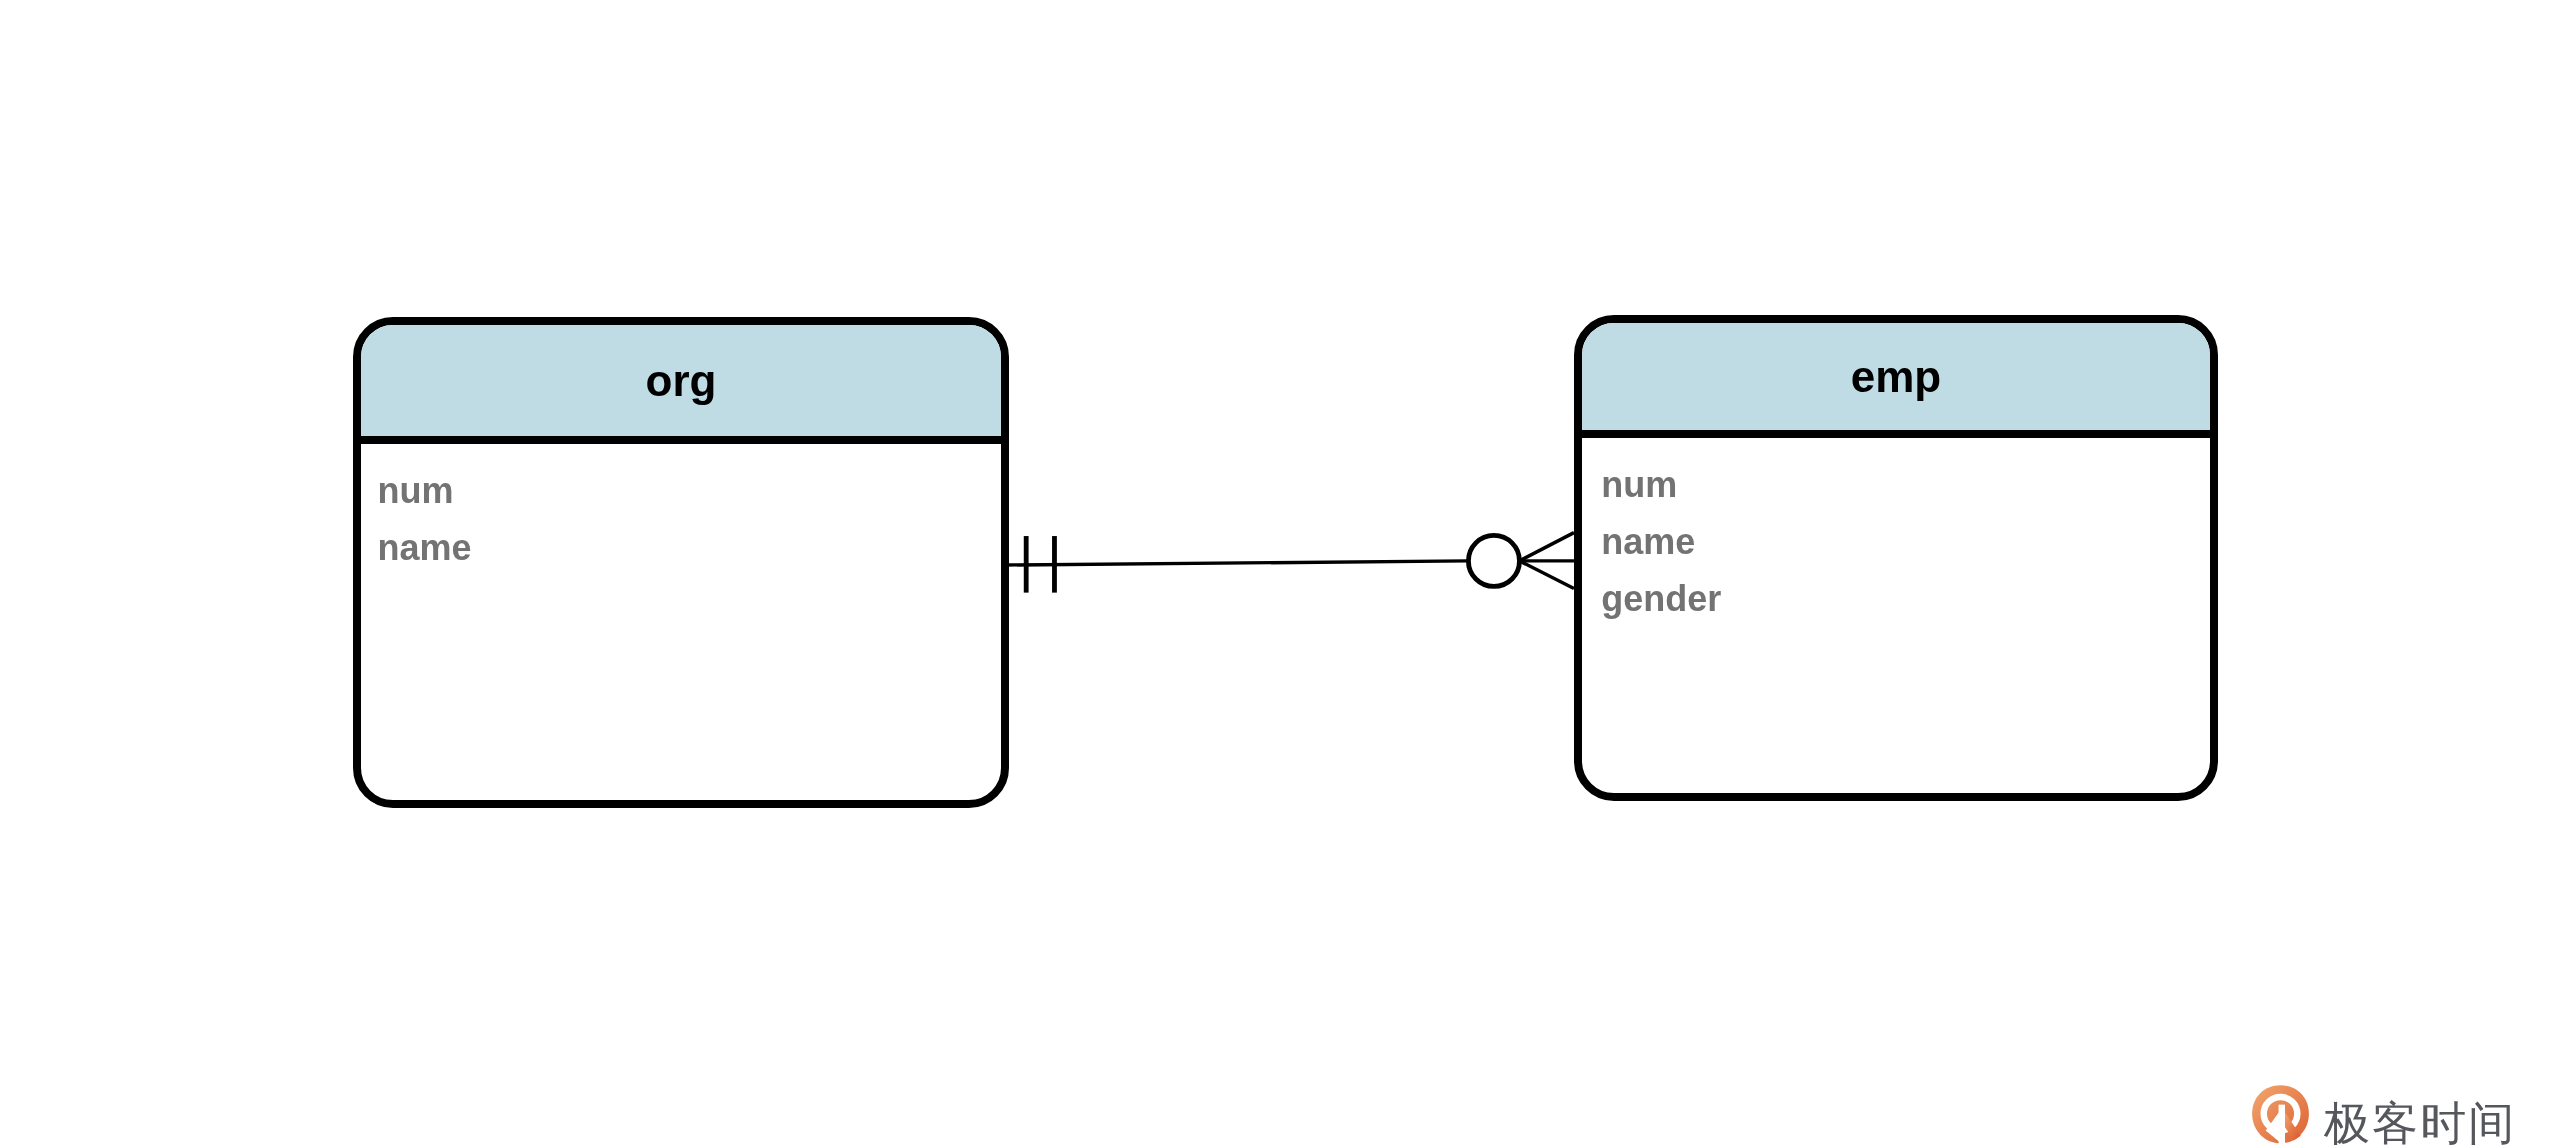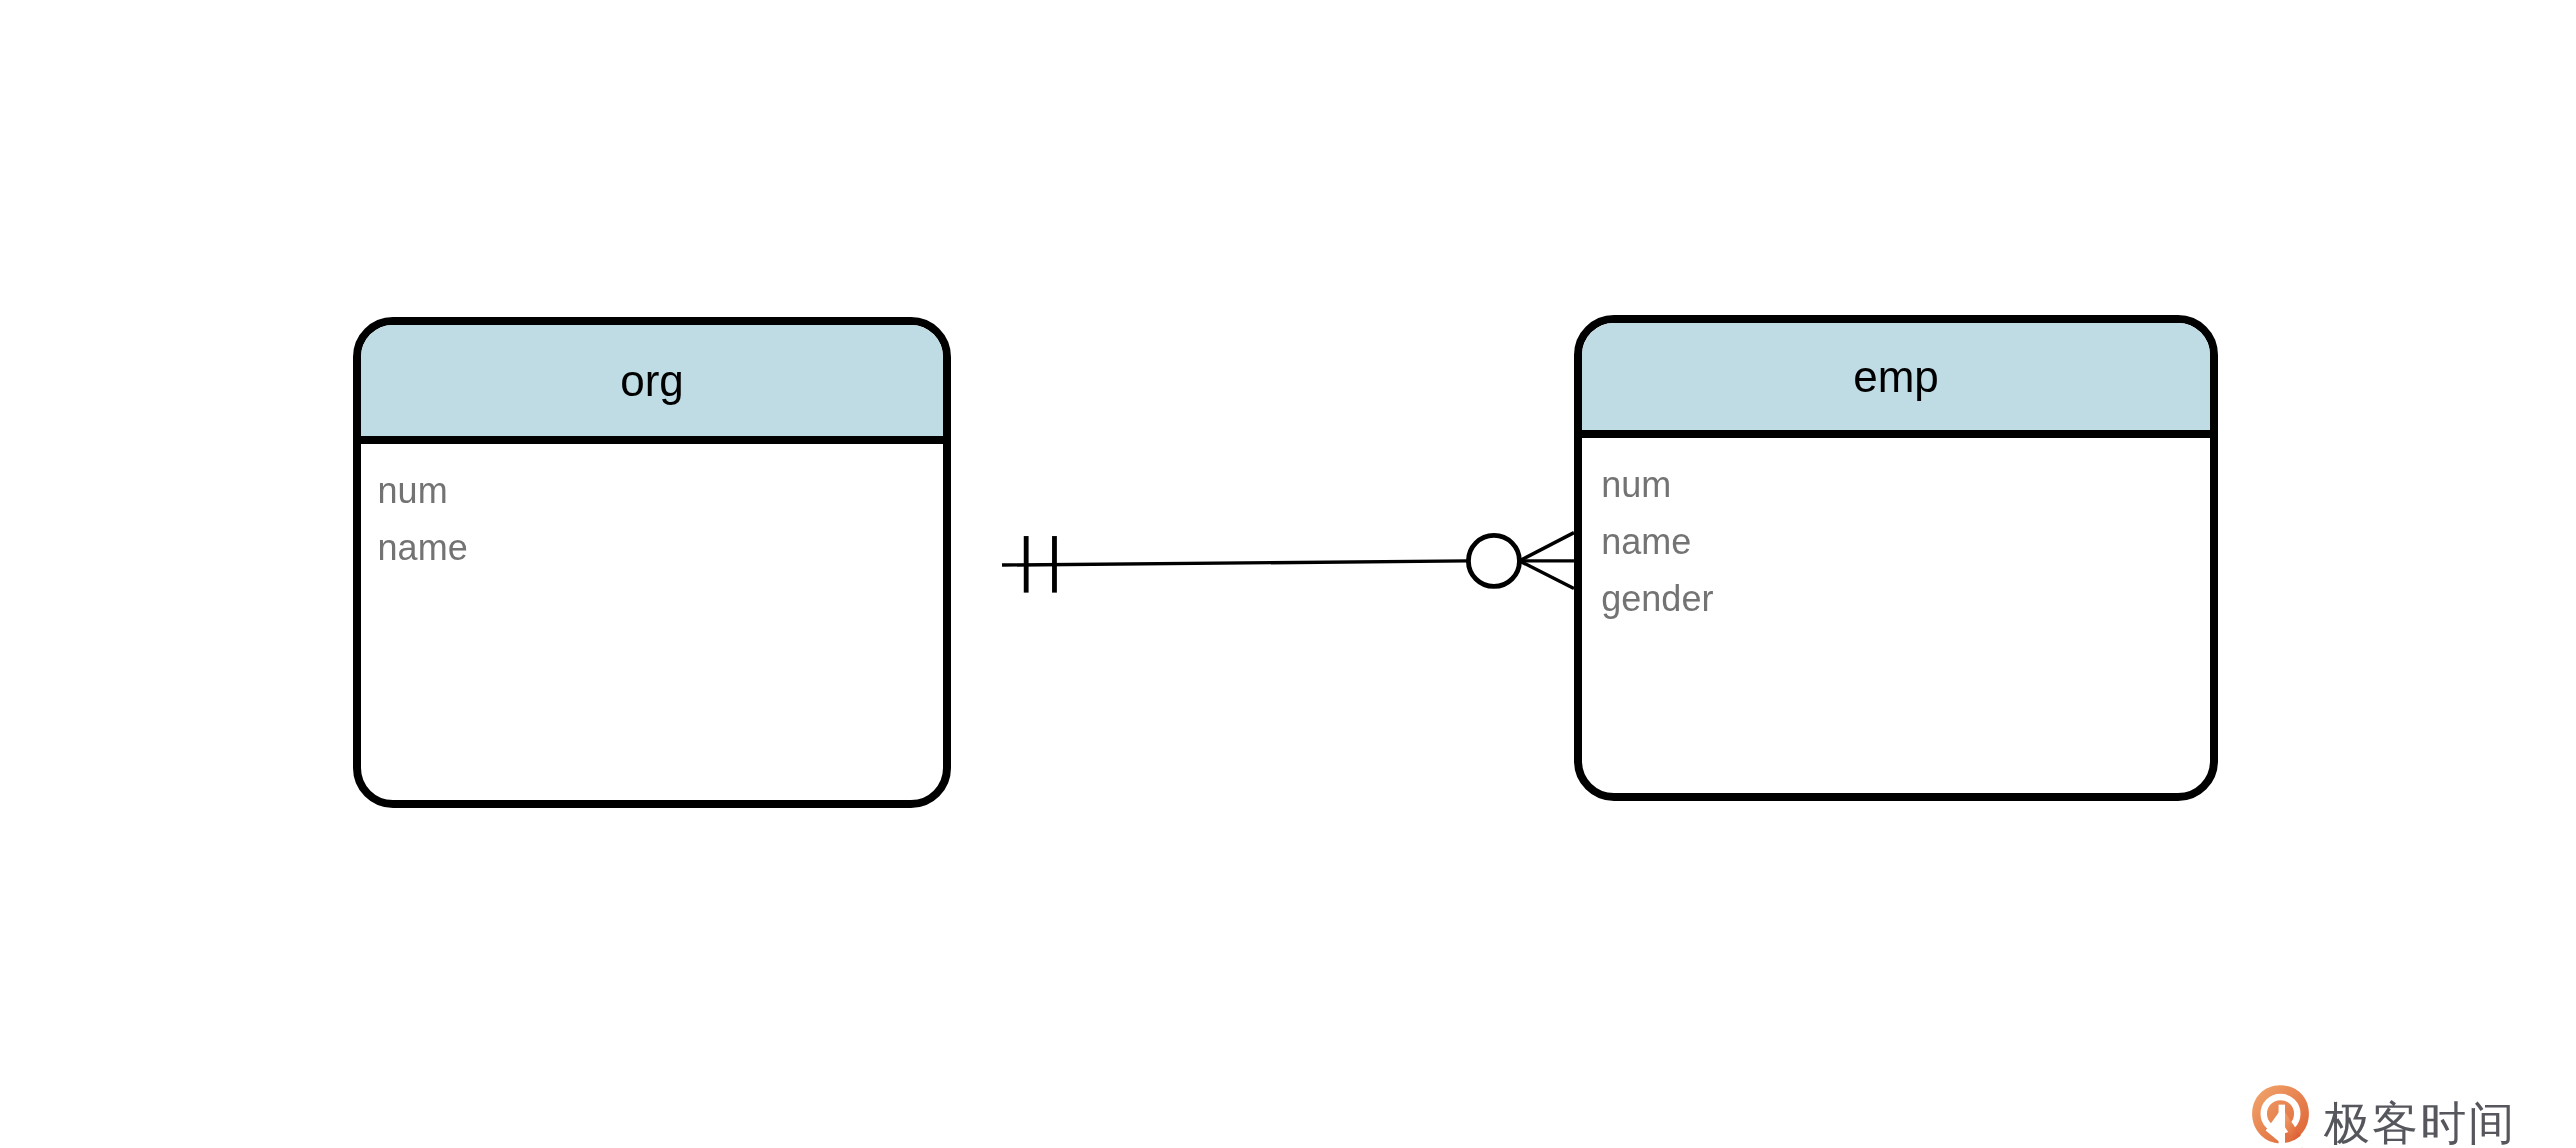--- a/index.html
+++ b/index.html
@@ -15,22 +15,22 @@
   }
 
   
   .entity {
     position: absolute;
     border: 8.3px solid #000000;
     border-radius: 40px;
     background: #ffffff;
     overflow: hidden;
   }
-  .entity-org { left: 353px; top: 317px; width: 598px; height: 491px; }
-  .entity-emp { left: 1574px; top: 315px; width: 644px; height: 486px; }
+  .entity-org { left: 353px; top: 317px; width: 656px; height: 491px; font-weight: bold; }
+  .entity-emp { left: 1574px; top: 315px; width: 644px; height: 486px; font-weight: bold; }
 
   .entity-header {
     width: 100%;
     background: #BFDCE5;
     border-bottom: 8.3px solid #000000;
     display: flex;
     align-items: center;
     justify-content: center;
     font-size: 44px;
     color: #000000;

